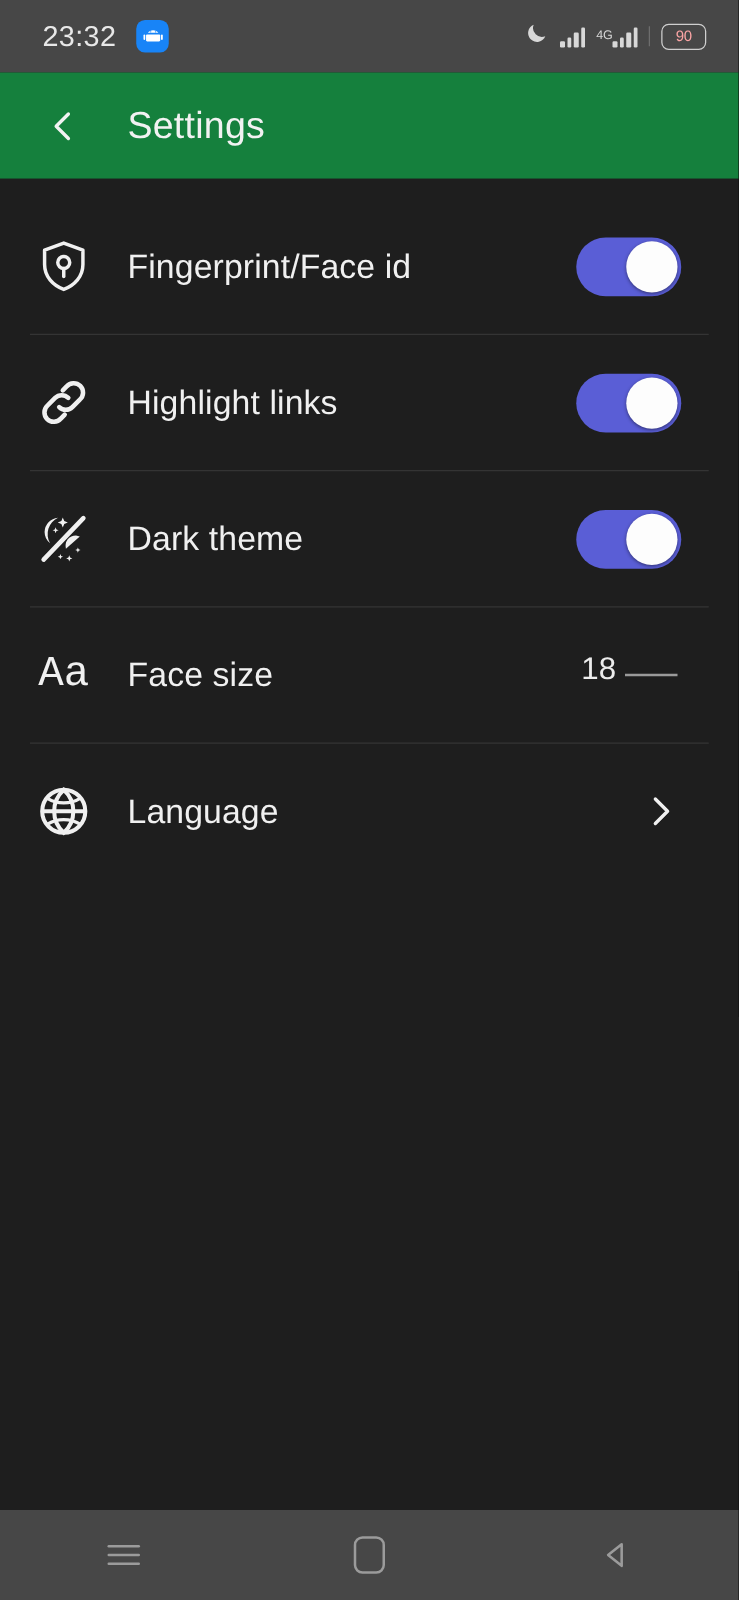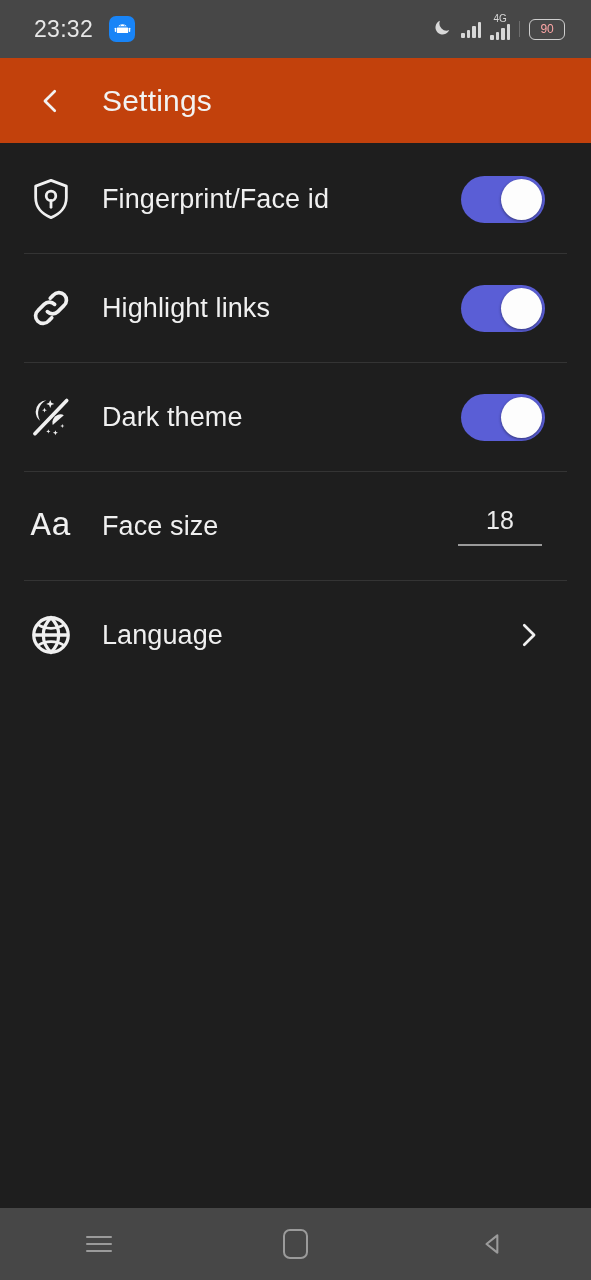--- a/index.html
+++ b/index.html
@@ -66,21 +66,20 @@
     width: 3.5px;
     background: #d8d8d8;
     border-radius: 1px;
   }
   .sig-bars i:nth-child(1) { height: 5px; }
   .sig-bars i:nth-child(2) { height: 8px; }
   .sig-bars i:nth-child(3) { height: 12px; }
   .sig-bars i:nth-child(4) { height: 16px; }
   .net-group {
     display: flex;
-    flex-direction: column;
     align-items: center;
     justify-content: flex-end;
     height: 22px;
   }
   .net-label {
     font-size: 10px;
     color: #d8d8d8;
     line-height: 9px;
     letter-spacing: -0.2px;
     margin-bottom: 1px;
@@ -99,21 +98,21 @@
     align-items: center;
     justify-content: center;
     color: #fca5a5;
     font-size: 12px;
     letter-spacing: -0.2px;
   }
 
   
   .app-bar {
     height: 85px;
-    background: #c2410c;
+    background: #15803d;
     display: flex;
     align-items: center;
     padding-left: 28px;
     box-sizing: border-box;
     flex: none;
   }
   .back-chevron {
     width: 46px;
     height: 46px;
     display: flex;
@@ -125,21 +124,21 @@
     color: #f2f2f2;
     font-size: 30px;
     margin-left: 28px;
     letter-spacing: 0.2px;
   }
 
   
   .list {
     flex: 1 1 auto;
     background: #1e1e1e;
-    padding-top: 2px;
+    padding-top: 16px;
     overflow: hidden;
   }
   .row {
     height: 108px;
     display: flex;
     align-items: center;
     padding: 0 26px 0 26px;
     box-sizing: border-box;
     position: relative;
     cursor: pointer;
@@ -187,21 +186,21 @@
     border-radius: 50%;
     background: #fdfdfd;
     box-shadow: 0 1px 3px rgba(0,0,0,0.45);
   }
 
   
   .numeric-field {
     width: 84px;
     margin-right: 23px;
     display: flex;
-    flex-direction: column;
+    flex-direction: row;
     align-items: center;
     cursor: text;
   }
   .numeric-field .val {
     color: #ececec;
     font-size: 25px;
     padding-bottom: 9px;
     text-align: center;
     width: 100%;
   }

